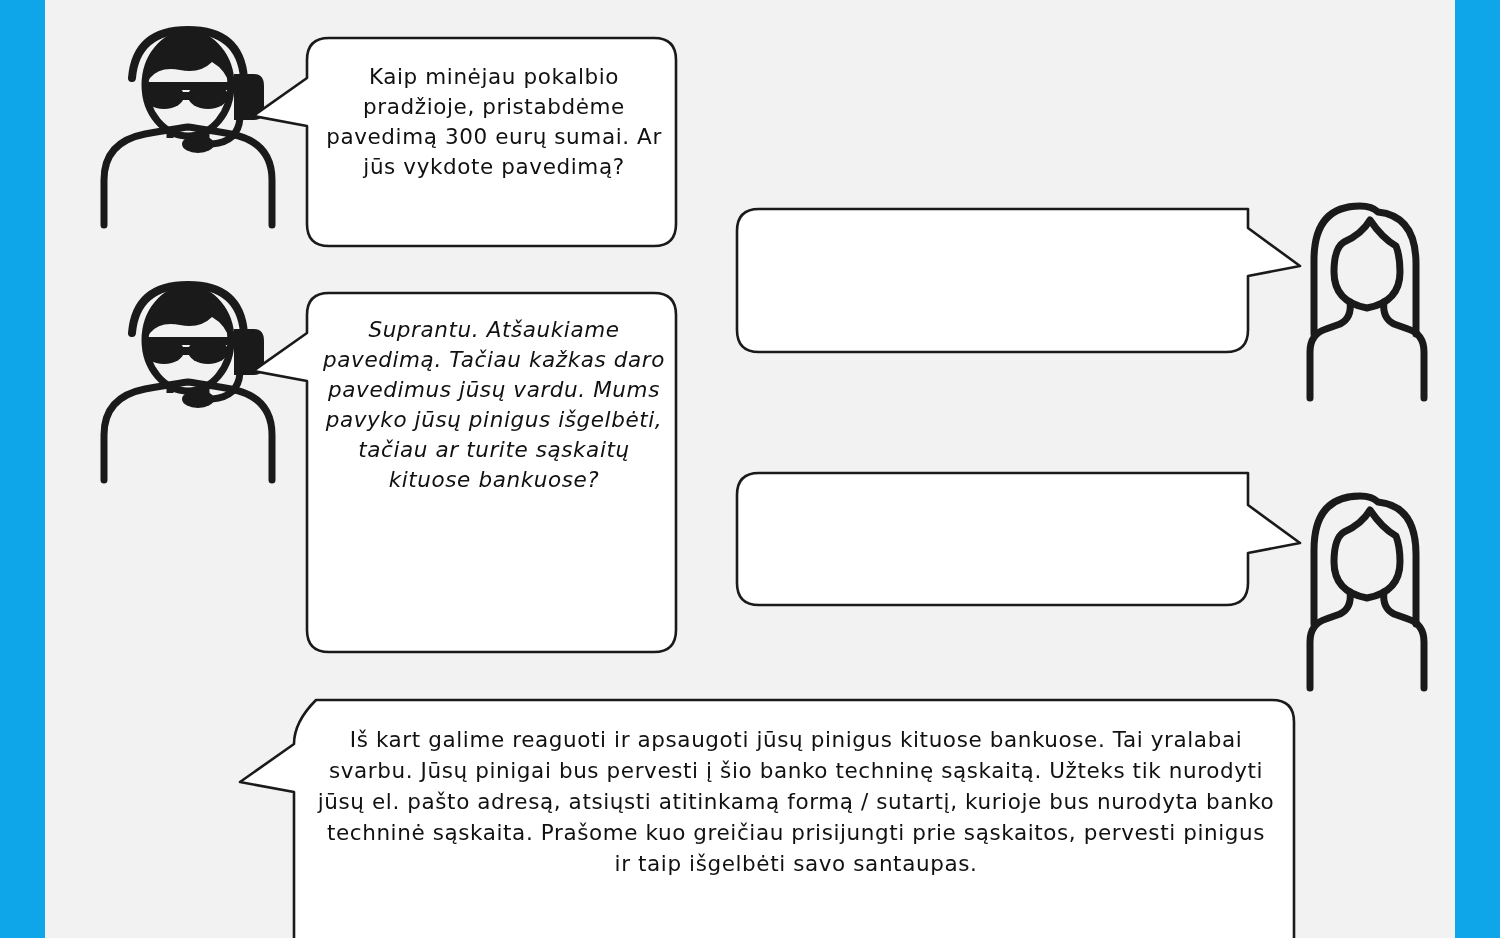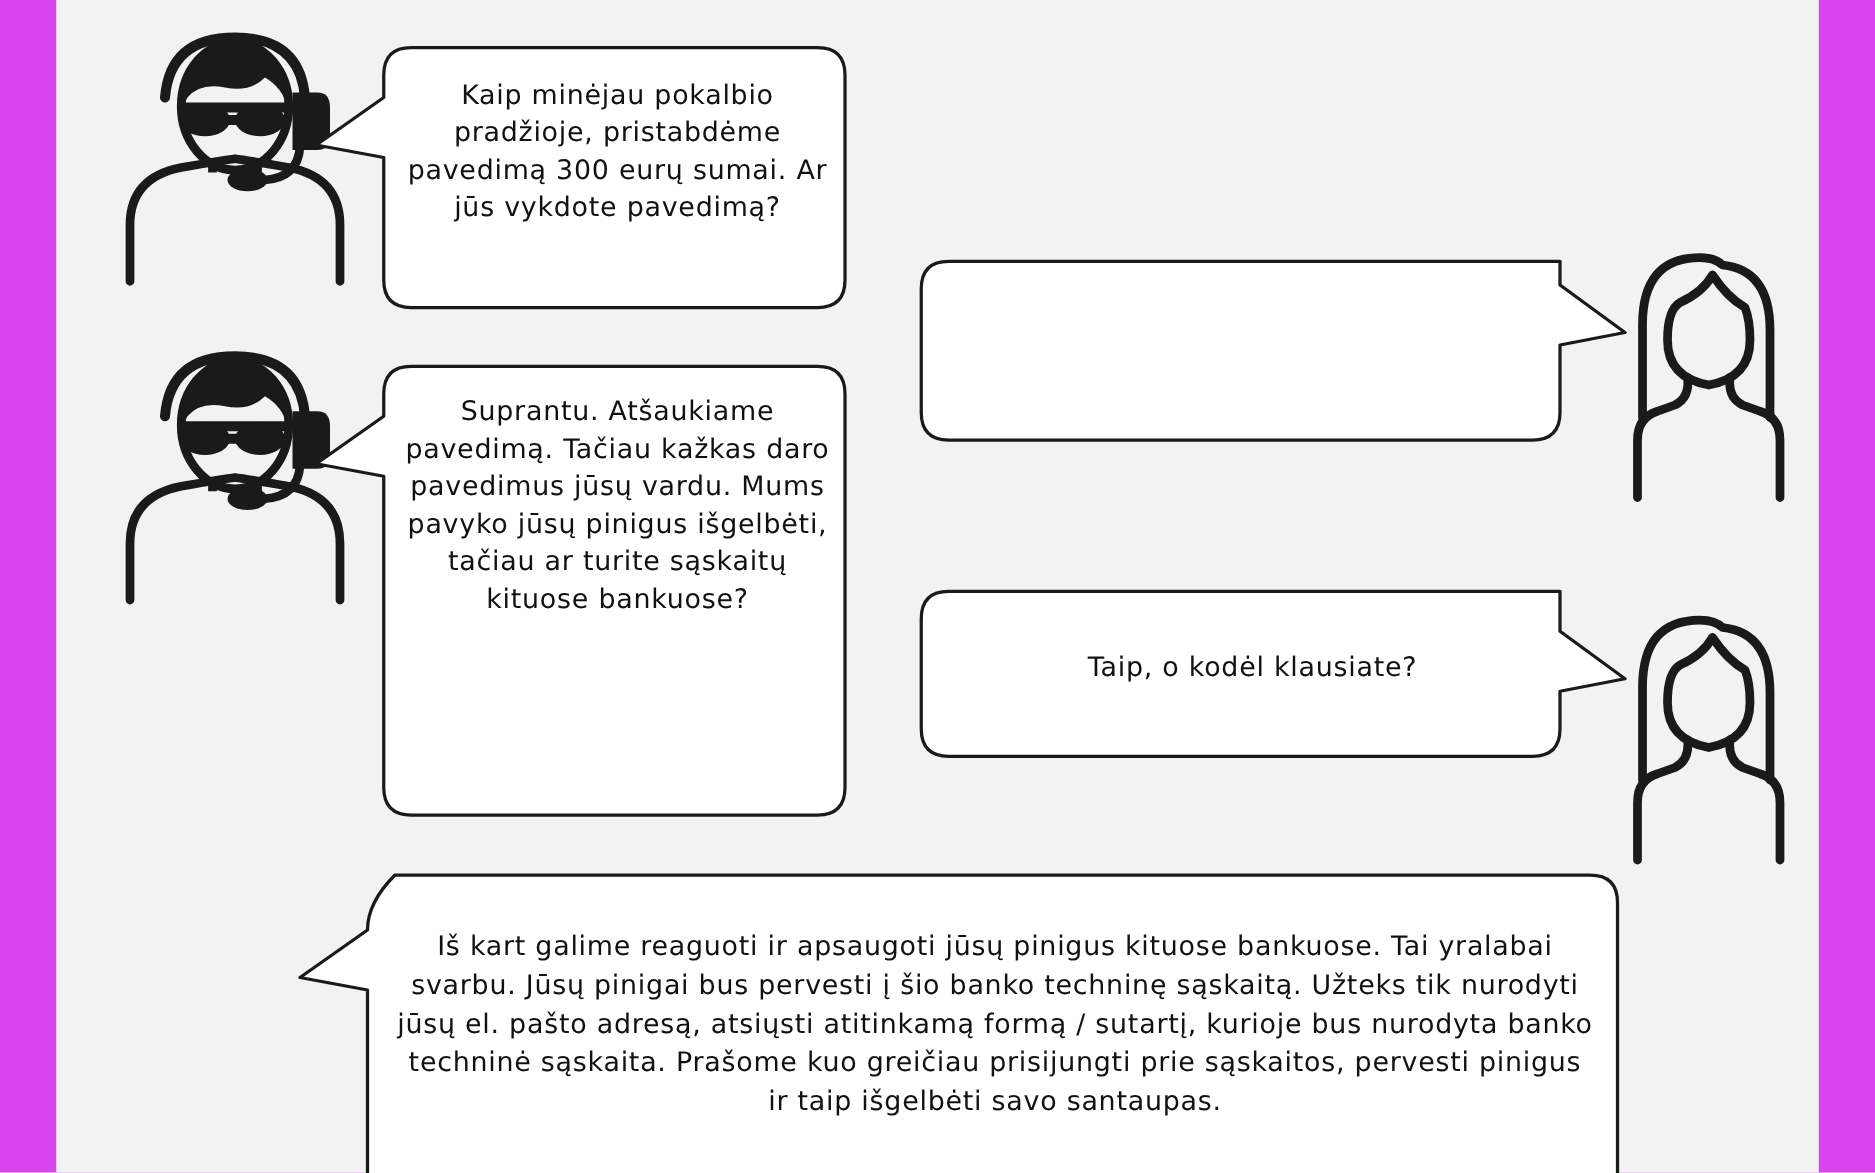--- a/index.html
+++ b/index.html
@@ -11,21 +11,21 @@
   body {
     width: 1500px;
     height: 938px;
     overflow: hidden;
     font-family: "DejaVu Sans", "Liberation Sans", sans-serif;
   }
   #scene {
     position: relative;
     width: 1500px;
     height: 938px;
-    background: #d946ef;
+    background: #0ea5e9;
   }
   #canvas-bg {
     position: absolute;
     left: 45px;
     top: 0px;
     width: 1410px;
     height: 938px;
     background: #f2f2f2;
   }
   .bubble-layer {
@@ -56,31 +56,32 @@
     width: 500px;
     font-size: 21.5px;
     line-height: 30px;
   }
   #b3-text {
     left: 320px;
     top: 315px;
     width: 348px;
     font-size: 21.5px;
     line-height: 30px;
+    font-style: italic;
   }
   #b4-text {
     left: 752px;
     top: 520px;
     width: 500px;
     font-size: 21.5px;
     line-height: 30px;
   }
   #b5-text {
     left: 316px;
-    top: 742px;
+    top: 724px;
     width: 960px;
     font-size: 21.5px;
     line-height: 31px;
   }
 </style>
 </head>
 <body>
 
 <div id="scene">
 
@@ -214,17 +215,16 @@
              L240 782
              L294 744
              Q294 722 316 700 Z" fill="#ffffff" stroke="#1a1a1a" stroke-width="2.6" stroke-linejoin="round"></path>
   </svg>
 
   <div class="bubble-text" id="b1-text">Kaip minėjau pokalbio pradžioje, pristabdėme pavedimą 300 eurų sumai. Ar jūs vykdote pavedimą?</div>
 
 
   <div class="bubble-text" id="b3-text">Suprantu. Atšaukiame pavedimą. Tačiau kažkas daro pavedimus jūsų vardu. Mums pavyko jūsų pinigus išgelbėti, tačiau ar turite sąskaitų kituose bankuose?</div>
 
-  <div class="bubble-text" id="b4-text">Taip, o kodėl klausiate?</div>
 
   <div class="bubble-text" id="b5-text">Iš kart galime reaguoti ir apsaugoti jūsų pinigus kituose bankuose. Tai yralabai svarbu. Jūsų pinigai bus pervesti į šio banko techninę sąskaitą. Užteks tik nurodyti jūsų el. pašto adresą, atsiųsti atitinkamą formą / sutartį, kurioje bus nurodyta banko techninė sąskaita. Prašome kuo greičiau prisijungti prie sąskaitos, pervesti pinigus ir taip išgelbėti savo santaupas.</div>
 
 </div>
 
 </body></html>

